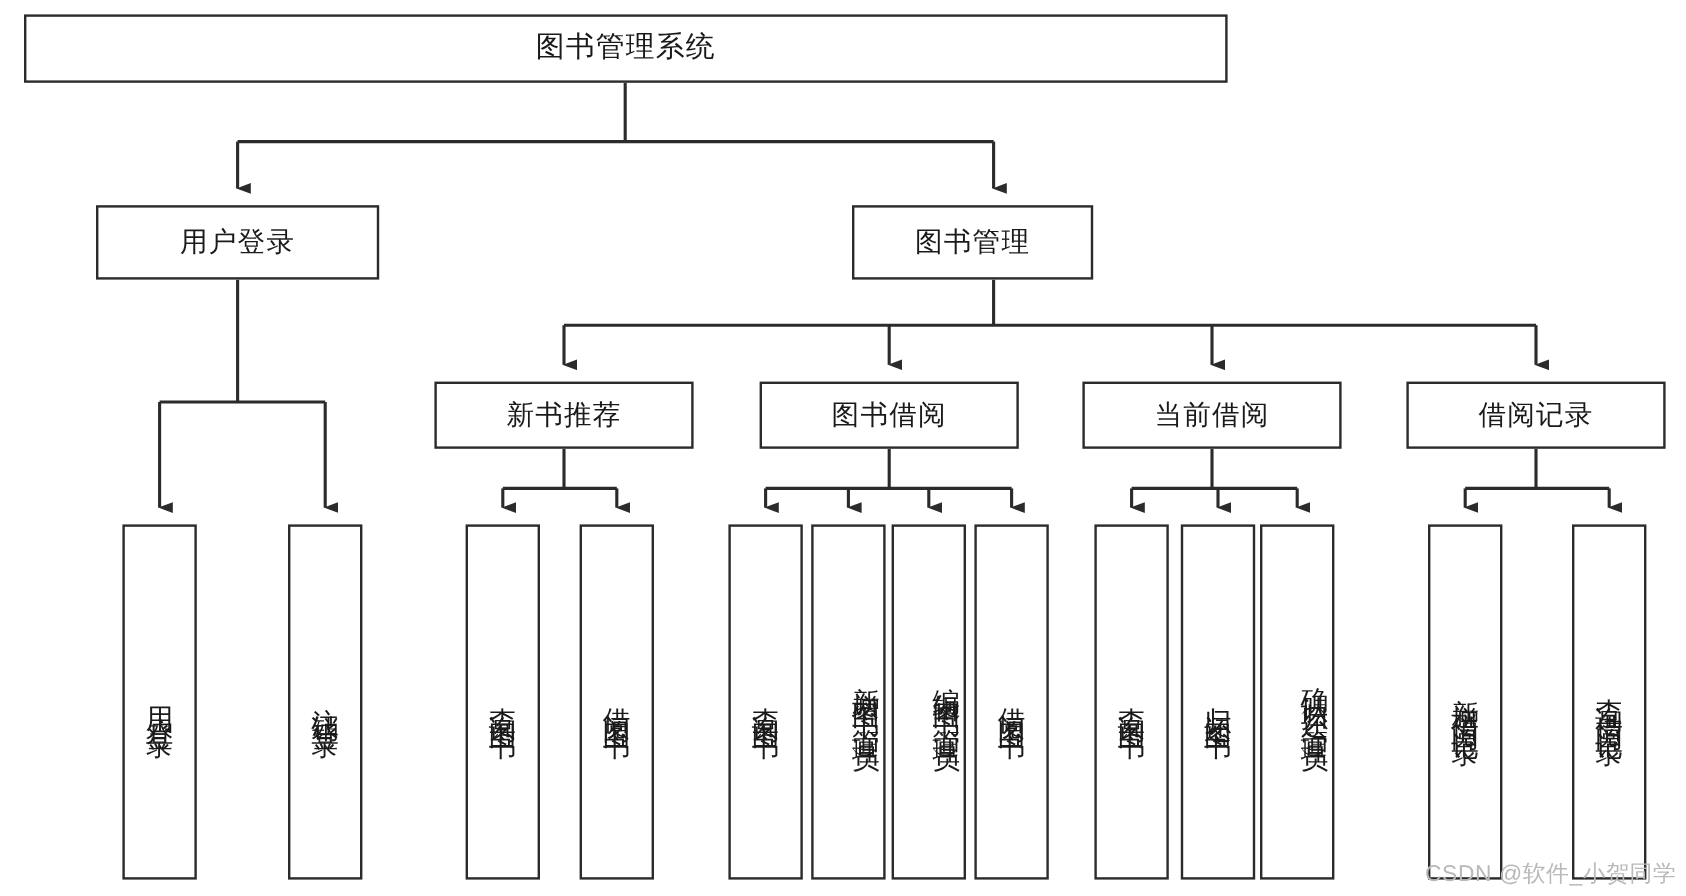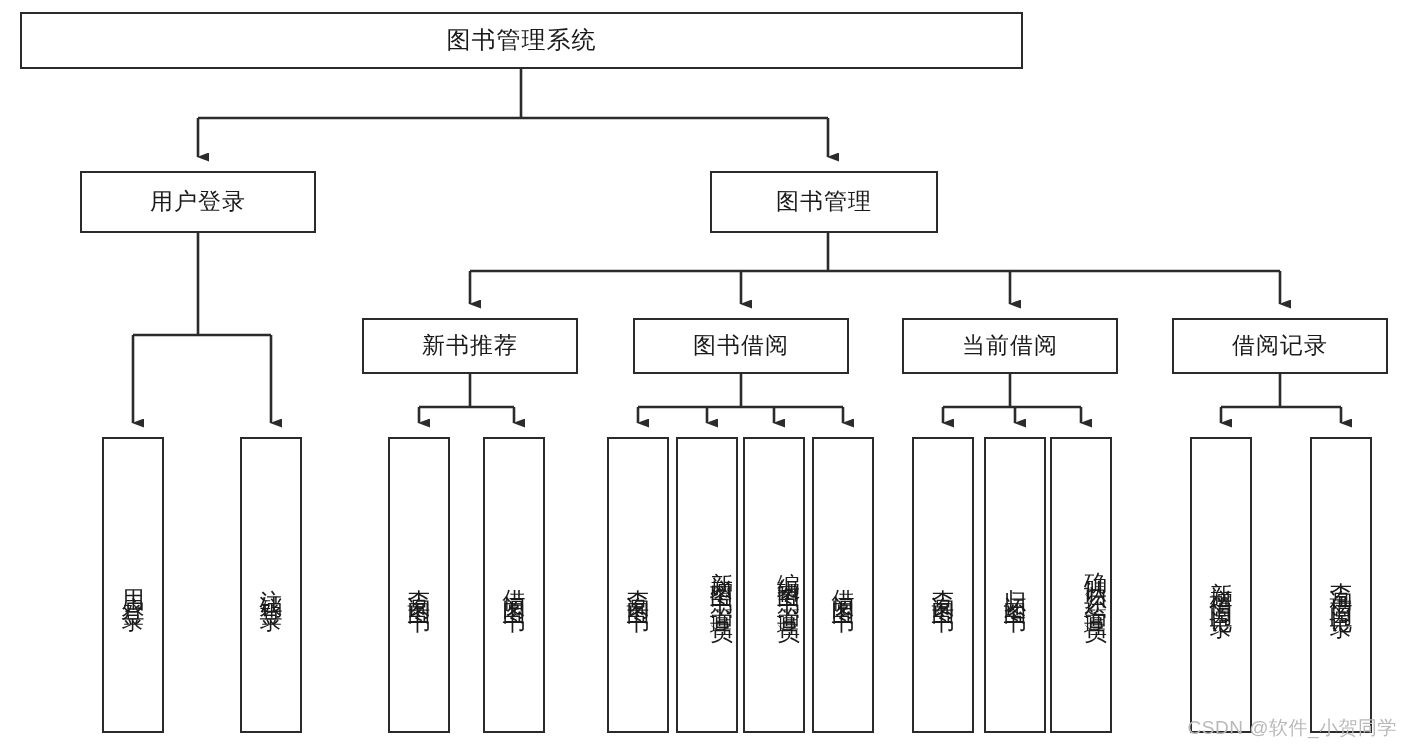--- a/index.html
+++ b/index.html
@@ -116,21 +116,21 @@
         <path d="M 1280 374 L 1280 407"></path>
         <path d="M 1221 407 L 1341 407"></path>
         <path d="M 1221 407 L 1221 423" marker-end="url(#arrowhead)"></path>
         <path d="M 1341 407 L 1341 423" marker-end="url(#arrowhead)"></path>
       </g>
   </svg>
 
   <div class="node node-h node-root" style="left:20px; top:12px; width:1003px; height:57px;">图书管理系统</div>
 
   <div class="node node-h" style="left:80px; top:171px; width:236px; height:62px;">用户登录</div>
-  <div class="node node-h" style="left:710px; top:171px; width:228px; height:62px;">图书管理</div>
+  <div class="node node-h" style="left:710px; top:171px; width:201px; height:62px;">图书管理</div>
 
   <div class="node node-h" style="left:362px; top:318px; width:216px; height:56px;">新书推荐</div>
   <div class="node node-h" style="left:902px; top:318px; width:216px; height:56px;">当前借阅</div>
   <div class="node node-h" style="left:633px; top:318px; width:216px; height:56px;">图书借阅</div>
   <div class="node node-h" style="left:1172px; top:318px; width:216px; height:56px;">借阅记录</div>
 
   <div id="leaf-layer">
       <div class="node node-v" style="left: 102px; top: 437px; width: 62px; height: 296px;">
         <span class="leaf-label">用户登录</span>
       </div>

